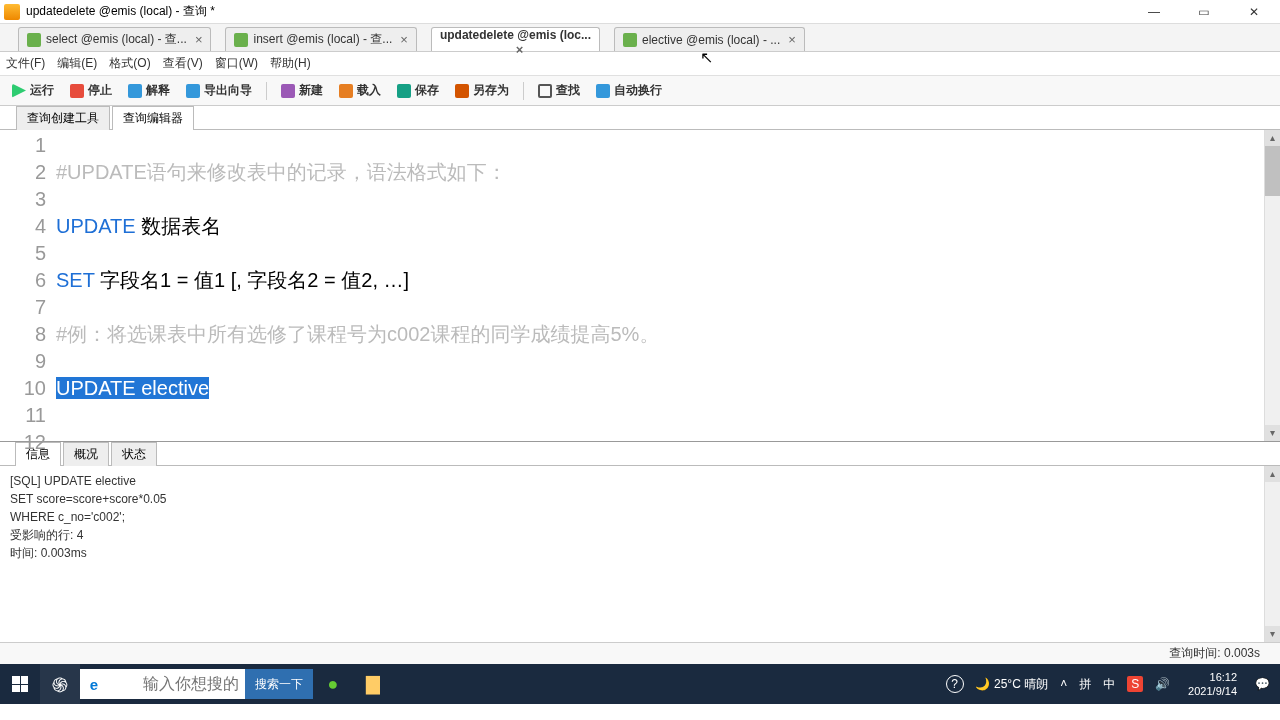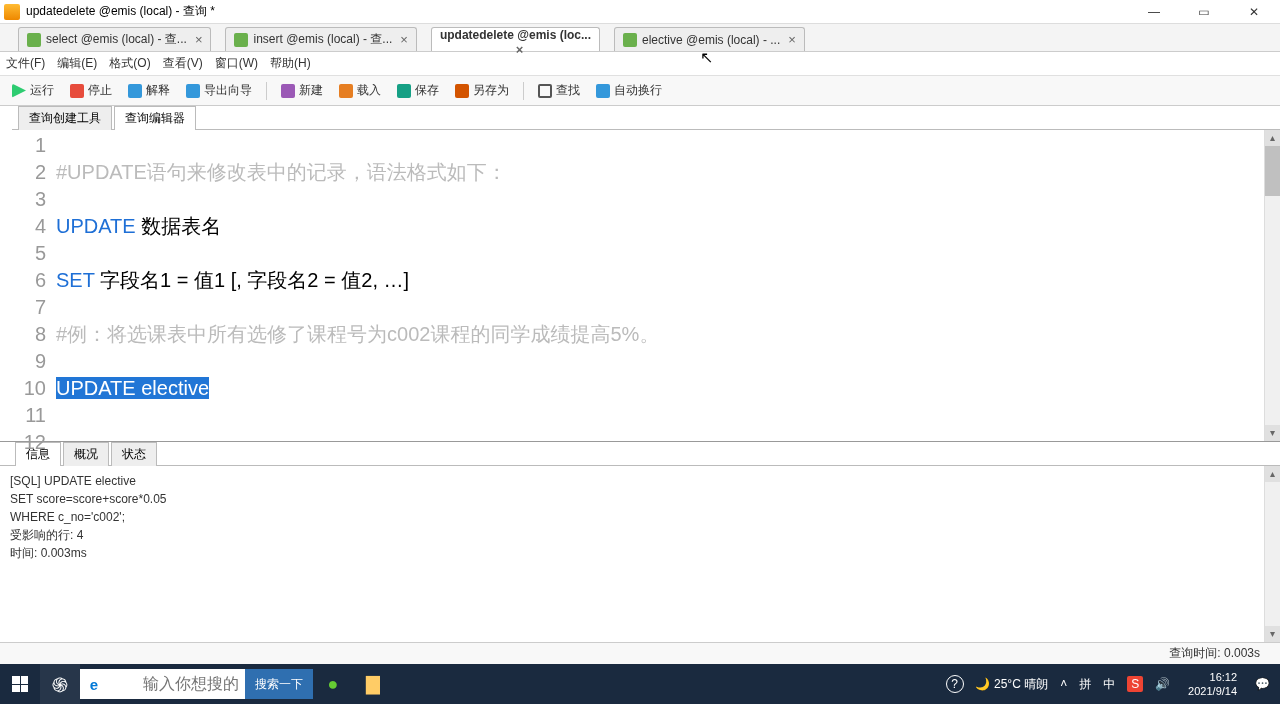--- a/index.html
+++ b/index.html
@@ -9,32 +9,32 @@
 .titlebar .title { font-size: 12px; flex: 1; }
 .winbtns { display: flex; gap: 22px; padding-right: 8px; }
 .winbtn { width: 28px; height: 18px; display: flex; align-items: center; justify-content: center; font-size: 12px; color: #333; cursor: pointer; }
 .doc-tabs { height: 28px; background: #f4f4f4; display: flex; align-items: flex-end; padding: 0 6px; border-bottom: 1px solid #ccc; }
 .doc-tab { display: flex; align-items: center; height: 24px; padding: 0 8px; border: 1px solid #bbb; border-bottom: none; background: #eee; margin-right: 2px; border-radius: 3px 3px 0 0; font-size: 12px; color: #333; margin-left: 12px; }
 .doc-tab.active { background: #fff; font-weight: bold; flex-direction: column; }
 .doc-tab .ticon { width: 14px; height: 14px; margin-right: 5px; background: #6ab04c; border-radius: 2px; }
 .doc-tab .close { margin-left: 8px; color: #666; cursor: pointer; font-size: 13px; }
 .menubar { height: 24px; display: flex; align-items: center; padding: 0 6px; gap: 12px; font-size: 12px; color: #333; border-bottom: 1px solid #e0e0e0; }
 .toolbar { height: 30px; display: flex; align-items: center; padding: 0 6px; gap: 4px; border-bottom: 1px solid #ccc; background: #f8f8f8; }
-.tbtn { display: flex; align-items: center; height: 22px; padding: 0 6px; font-size: 12px; color: #333; cursor: pointer; gap: 4px; }
+.tbtn { display: flex; align-items: center; height: 22px; padding: 0 6px; font-size: 12px; color: #333; cursor: pointer; gap: 4px; font-weight: bold; }
 .tbtn .ti { width: 14px; height: 14px; border-radius: 2px; }
 .ti-run { background: #2ecc71; clip-path: polygon(0 0,100% 50%,0 100%); }
 .ti-stop { background: #e74c3c; }
 .ti-generic { background: #3498db; }
 .ti-new { background: #9b59b6; }
 .ti-import { background: #e67e22; }
 .ti-save { background: #16a085; }
 .ti-saveas { background: #d35400; }
 .ti-find { background: transparent; border: 2px solid #555; border-radius: 50%; width: 10px; height: 10px; position: relative; }
 .toolbar .sep { width: 1px; height: 18px; background: #ccc; margin: 0 4px; }
-.inner-tabs { height: 24px; display: flex; align-items: center; padding: 0 6px; background: #fff; border-bottom: 1px solid #bbb; margin-left: 12px; }
+.inner-tabs { height: 24px; display: flex; align-items: center; padding: 0 16px; background: #fff; border-bottom: 1px solid #bbb; }
 .inner-tab { padding: 3px 10px; font-size: 12px; border: 1px solid #bbb; border-bottom: none; background: #eee; margin-right: 2px; cursor: pointer; }
 .inner-tab.active { background: #fff; }
 .editor-wrap { position: relative; height: 312px; display: flex; border-bottom: 1px solid #999; }
 .gutter { width: 56px; background: #fff; text-align: right; padding-right: 10px; color: #999; font-family: Consolas, monospace; font-size: 20px; line-height: 27px; padding-top: 2px; }
 .code { flex: 1; font-family: Consolas, "Microsoft YaHei", monospace; font-size: 20px; line-height: 27px; white-space: pre; padding-top: 2px; overflow: hidden; position: relative; }
 .comment { color: #bbb; }
 .kw { color: #1e6fd6; }
 .sel { background: #2176d6; color: #fff; }
 .sel .kw, .sel .num, .sel .str { color: #fff; }
 .editor-scroll { position: absolute; right: 0; top: 0; bottom: 0; width: 16px; background: #f0f0f0; border-left: 1px solid #ddd; }

